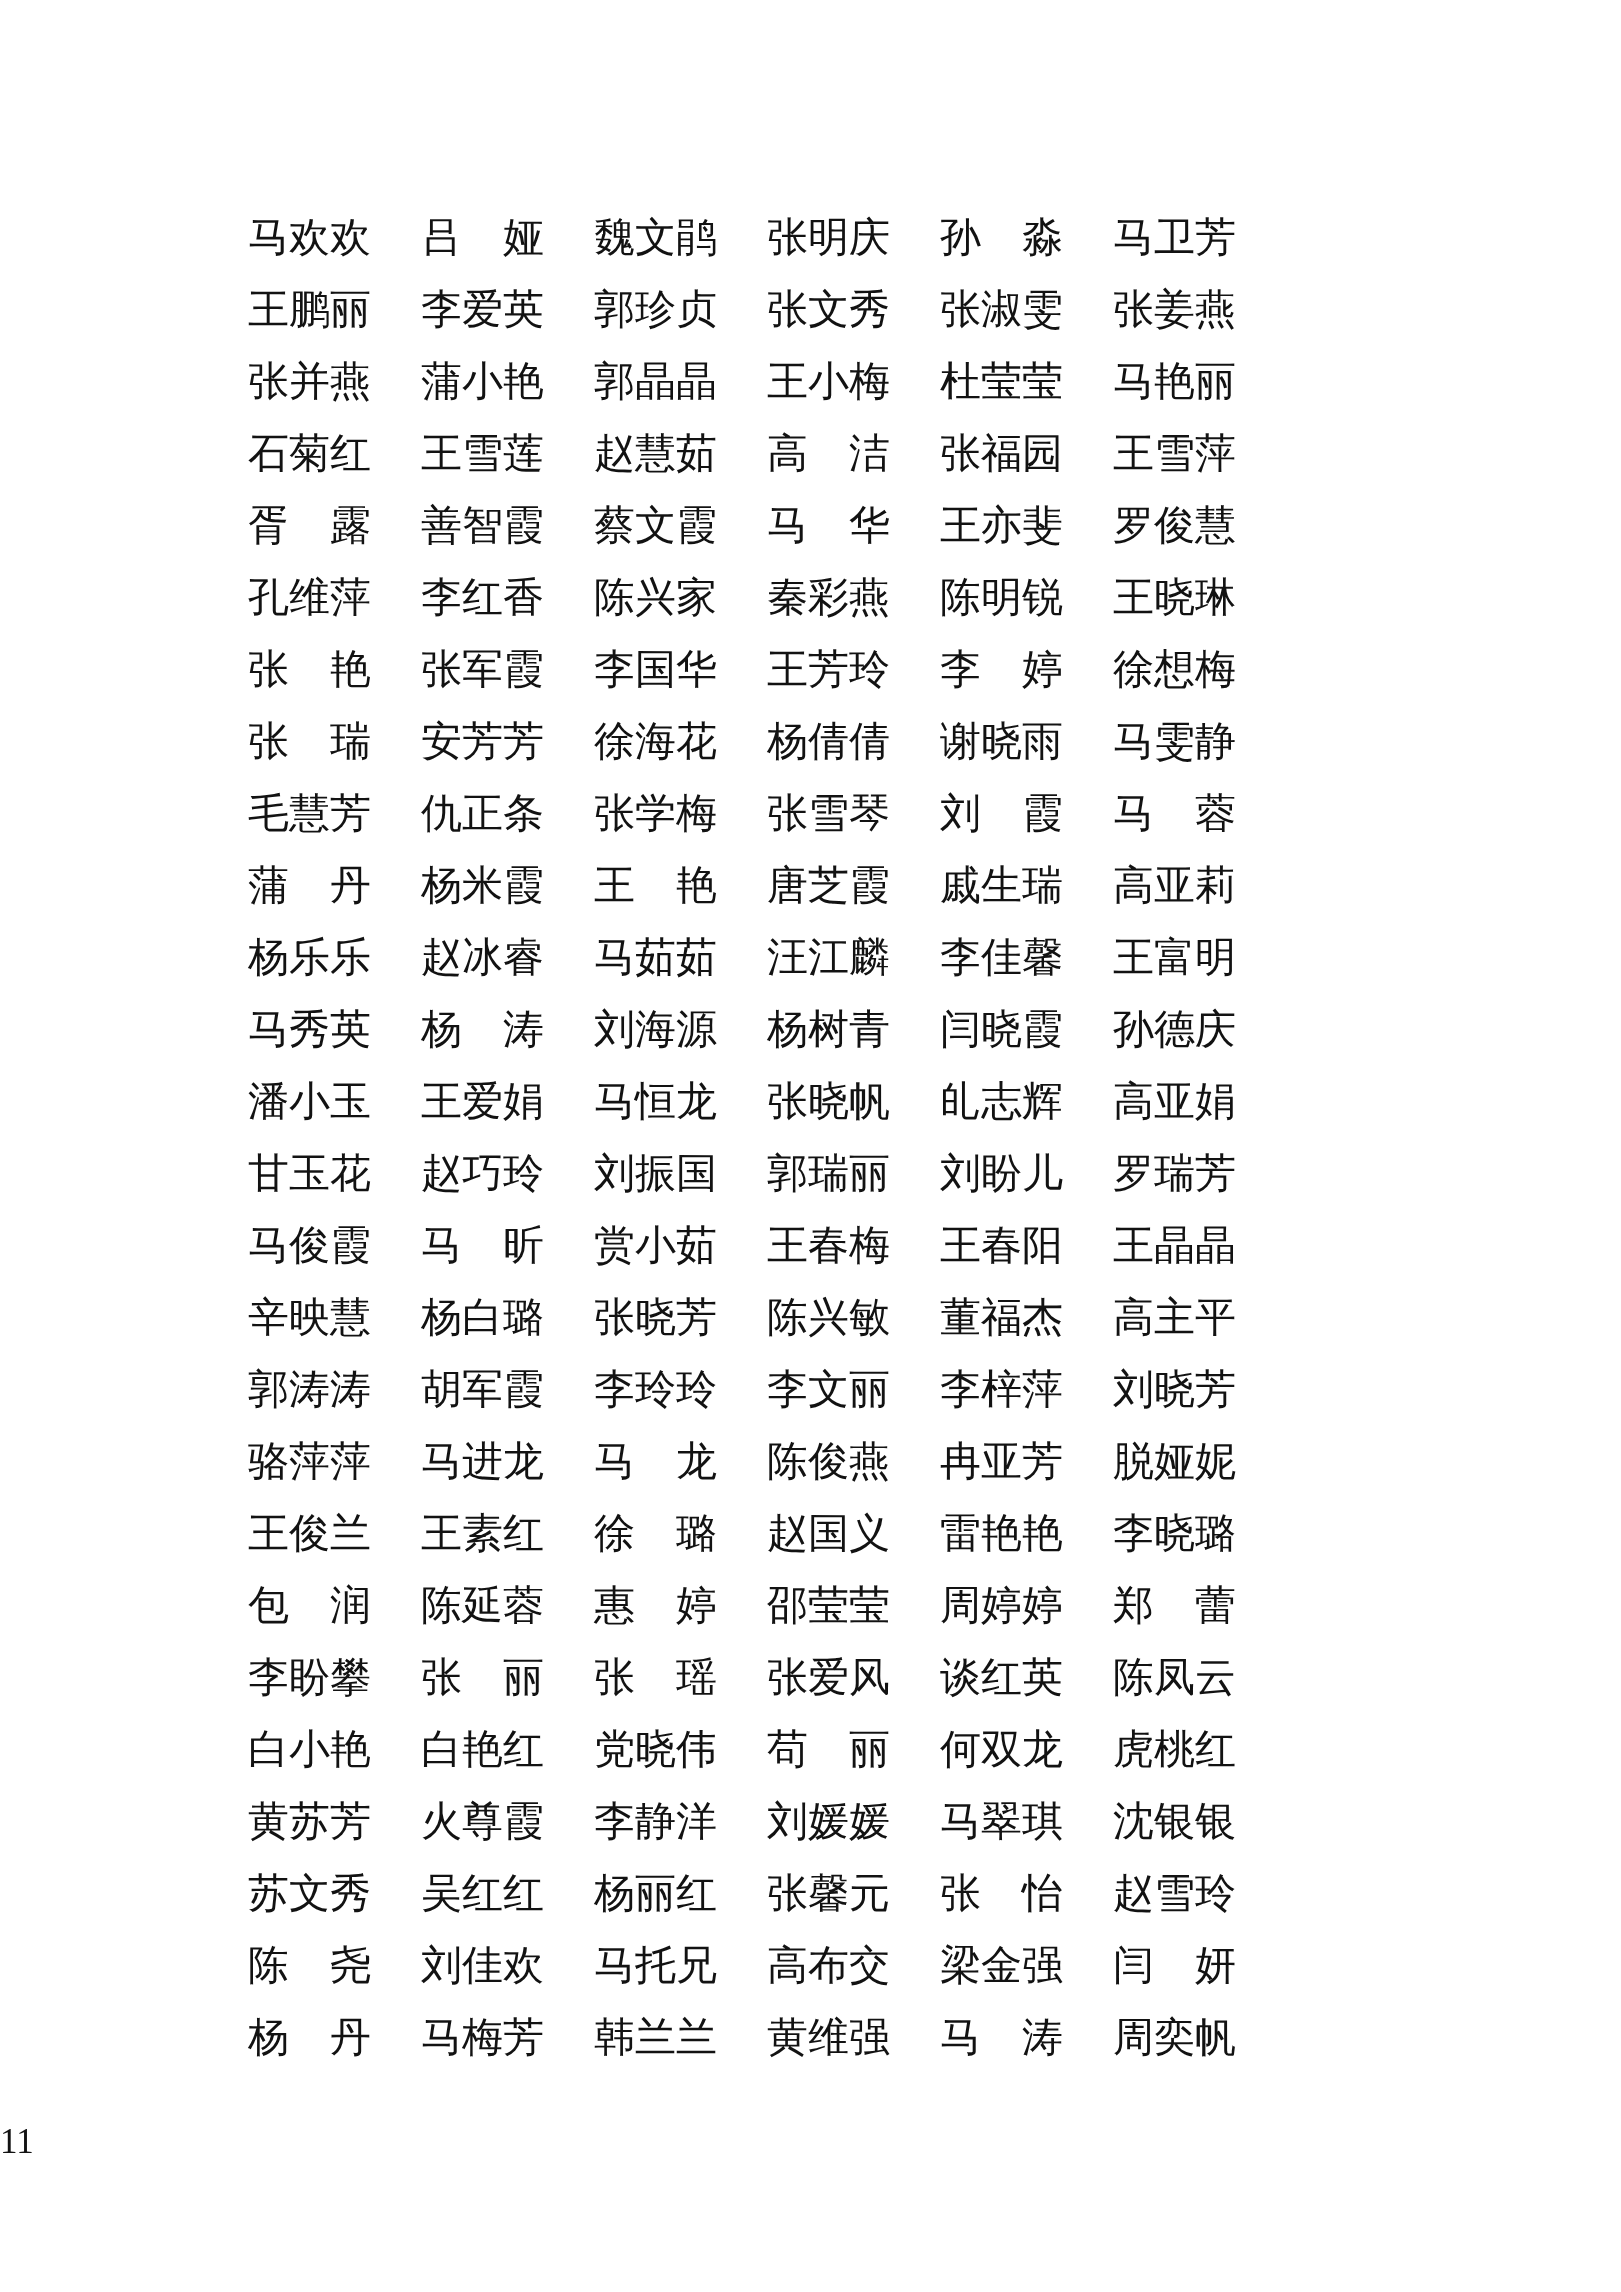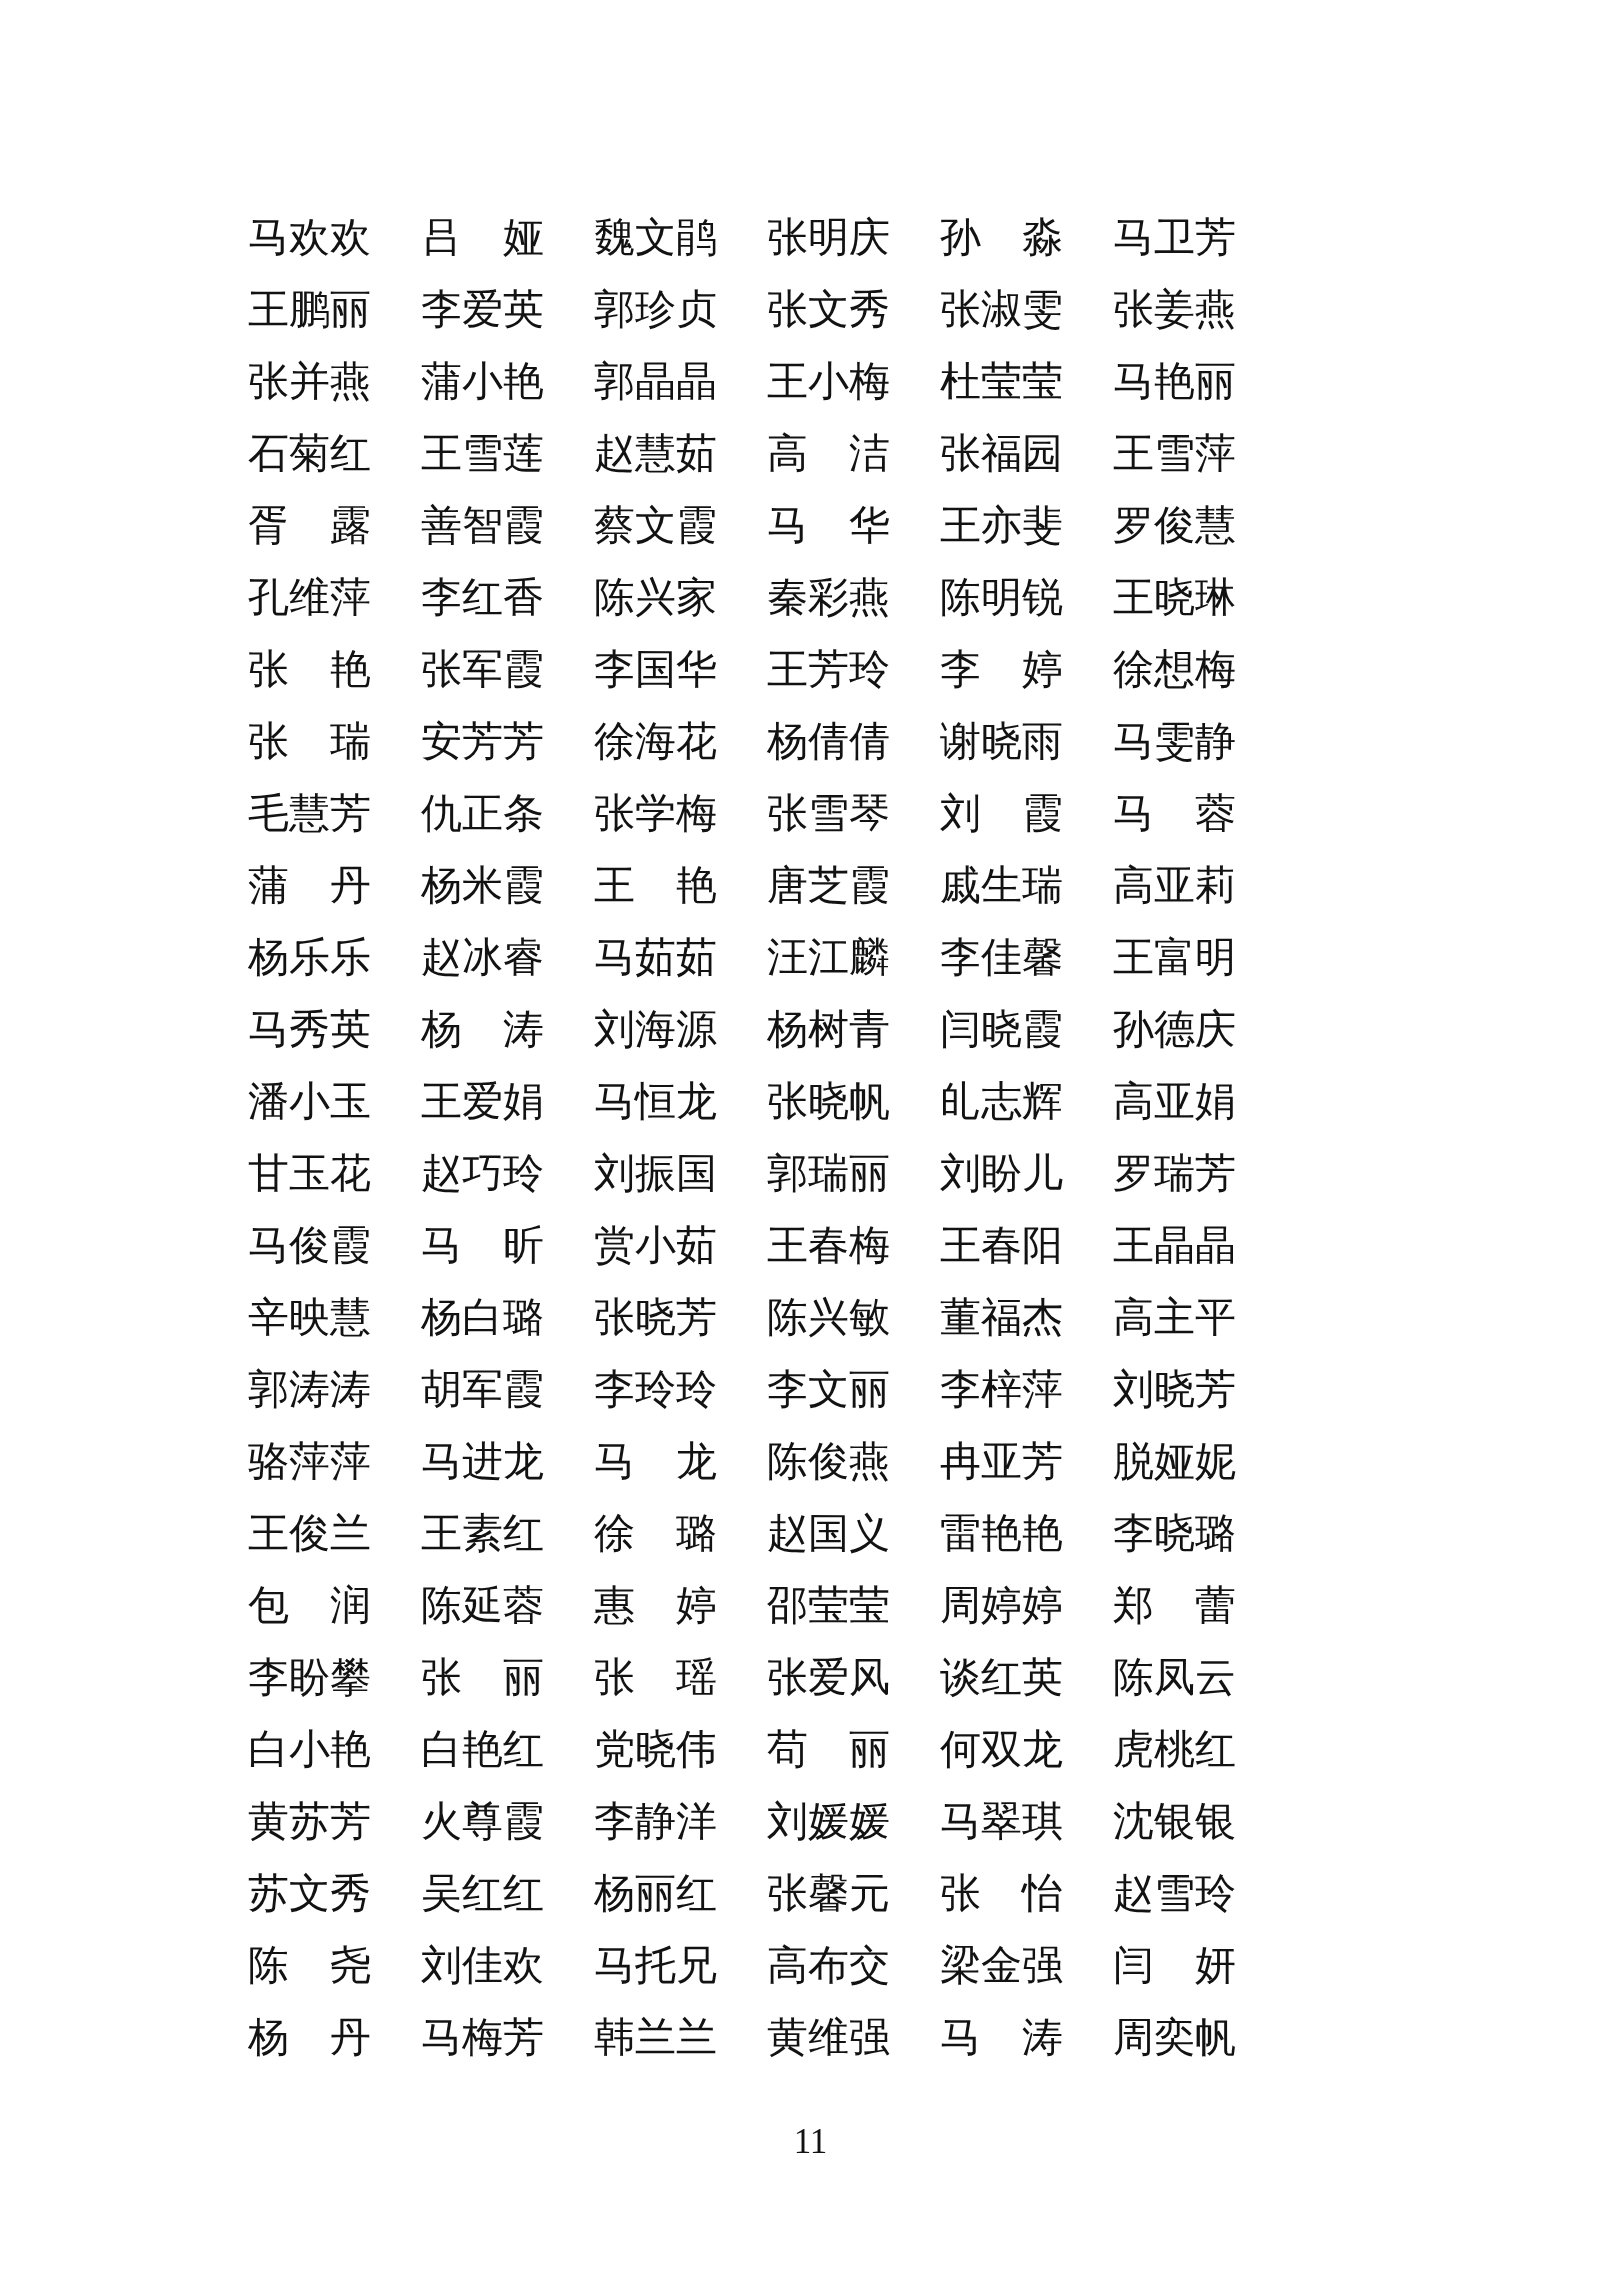--- a/index.html
+++ b/index.html
@@ -32,21 +32,21 @@
     color: #121212;
     white-space: pre;
     text-align: left;
     letter-spacing: 0;
   }
   .page-number {
     position: absolute;
     top: 2120px;
     left: 0;
     width: 100%;
-    text-align: center;
+    text-align: left;
     font-size: 35px;
     line-height: 43px;
     color: #121212;
   }
 </style>
 </head>
 <body>
 
 <div class="page">
   <div class="name-grid">

